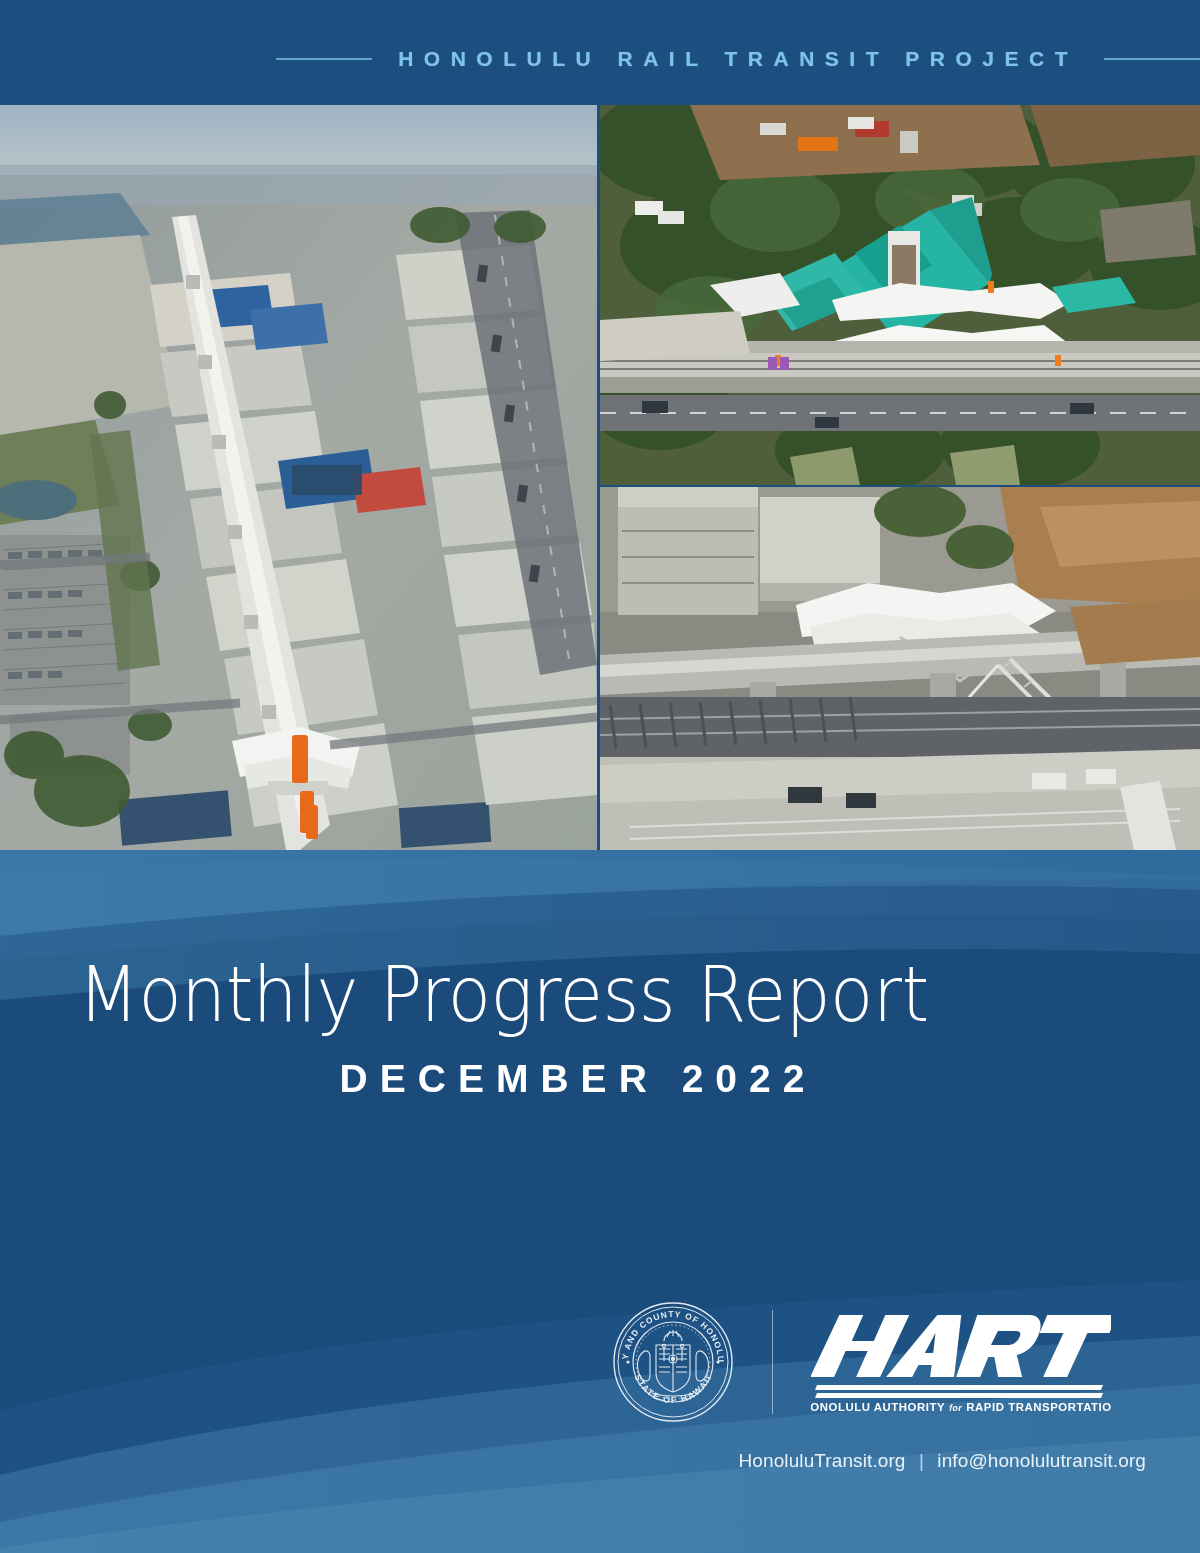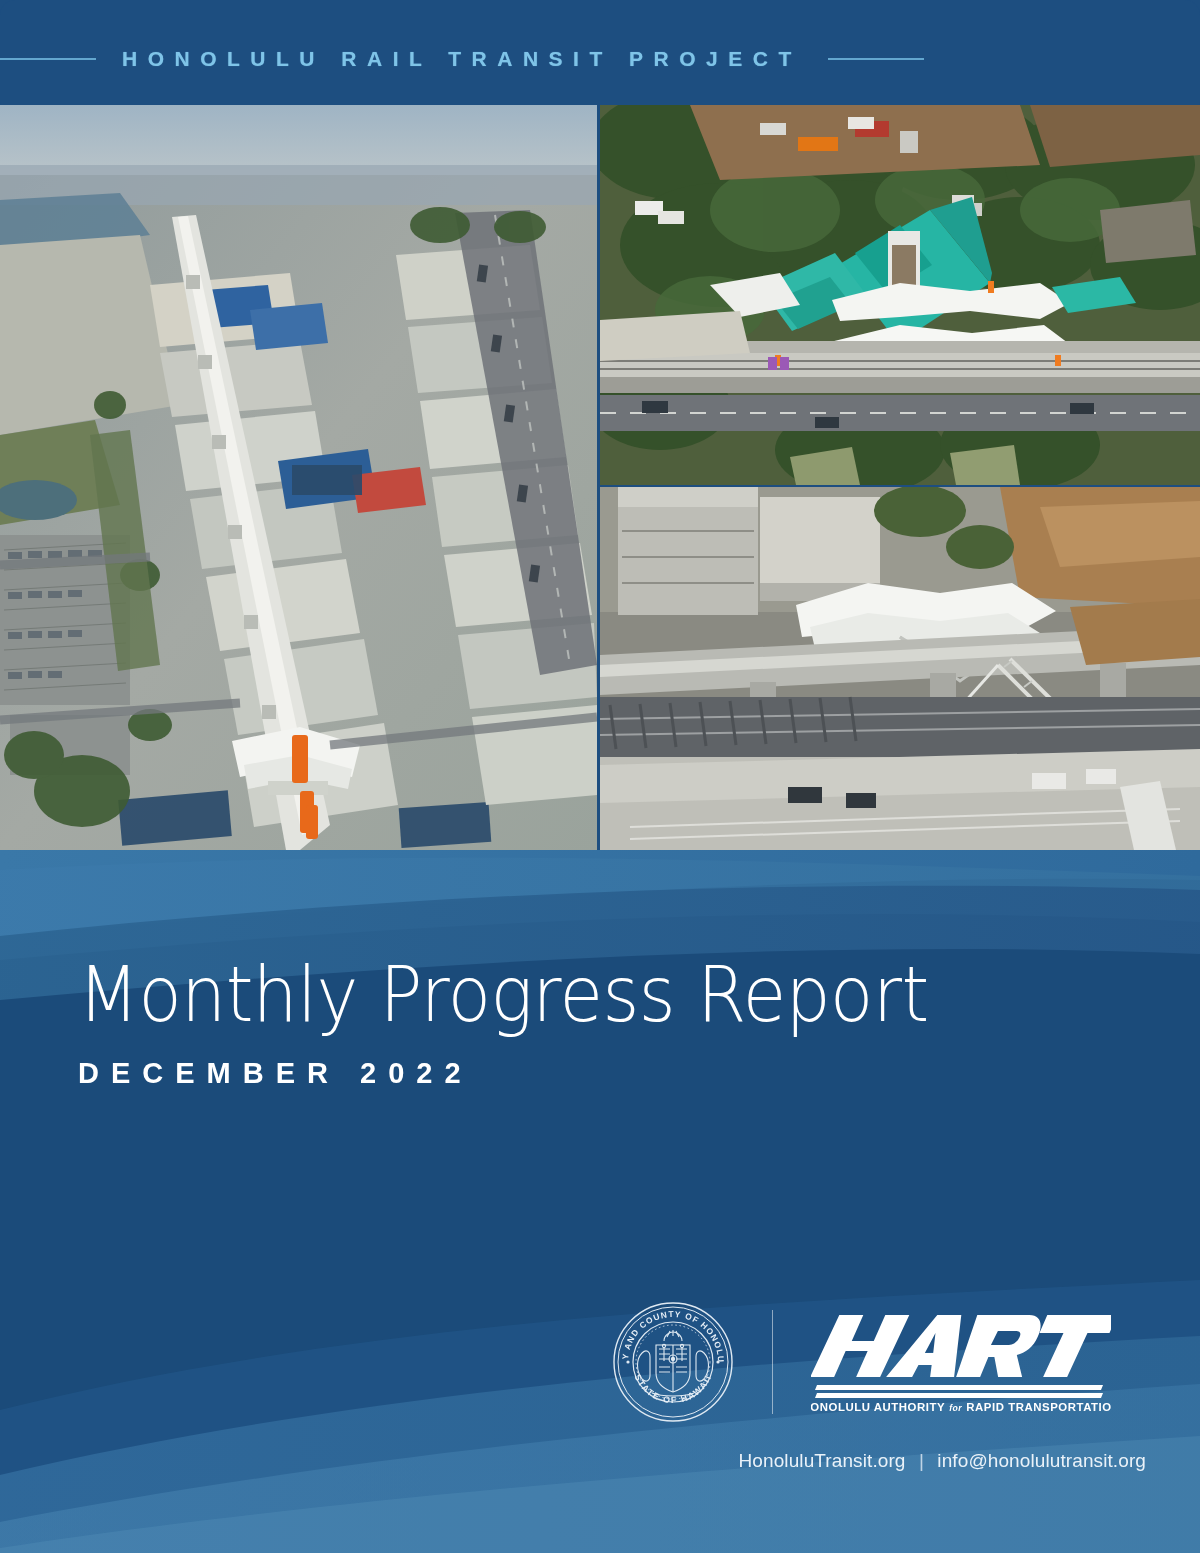--- a/index.html
+++ b/index.html
@@ -8,21 +8,21 @@
     font-family:"Liberation Sans", sans-serif;
     background:#1d4e80;
     overflow:hidden;
     position:relative;
   }
 
   
   #header-band{
     position:absolute; top:0; left:0; width:1200px; height:117px;
     background:#1d4e80;
-    display:flex; align-items:center; justify-content:flex-start;border-radius:15px;
+    display:flex; align-items:center; justify-content:flex-end;border-radius:15px;
   }
   #header-inner{ display:flex; align-items:center; gap:26px; }
   .hdr-rule{ width:96px; height:2px; background:#63a7cf; }
   #header-title{
     color:#7fc4e8;
     font-size:21px;
     font-weight:bold;
     letter-spacing:10.5px;
     white-space:nowrap;
     text-shadow:0 0 1px rgba(127,196,232,.6);
@@ -59,24 +59,25 @@
     line-height:1.05;
     font-family:"DejaVu Sans","Liberation Sans",sans-serif;
     font-stretch:condensed;
     transform:scaleX(0.93);
     transform-origin:left center;
     white-space:nowrap;
   }
   #report-month{
     margin-top:22px;
     color:#ffffff;
-    font-size:29px;
+    font-size:39px;
     font-weight:bold;
     letter-spacing:12px;
     white-space:nowrap;
+    text-align:center;
   }
 
   
   #logo-row{
     position:absolute; left:612px; top:1297px;
     width:540px; height:130px;
     display:flex; align-items:center;
   }
   #seal{ width:122px; height:122px; flex:0 0 auto; }
   #logo-divider{

